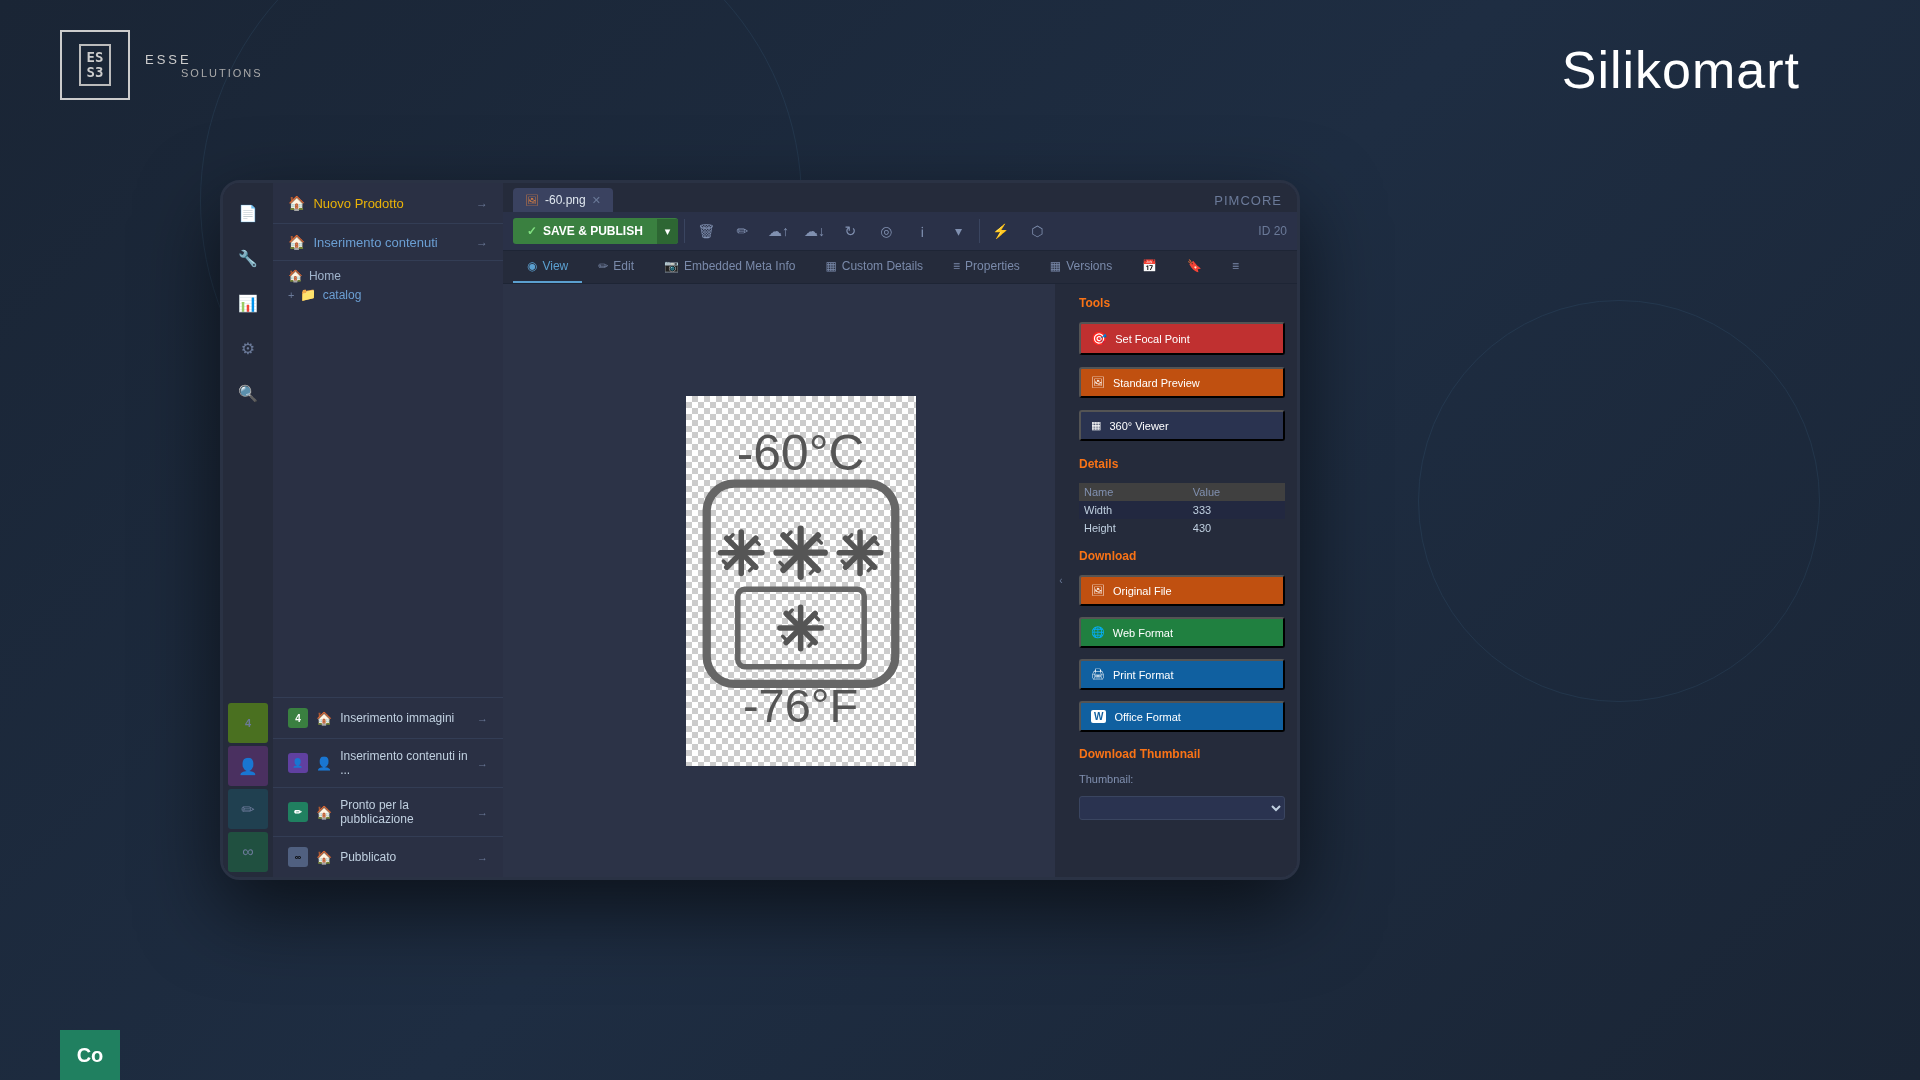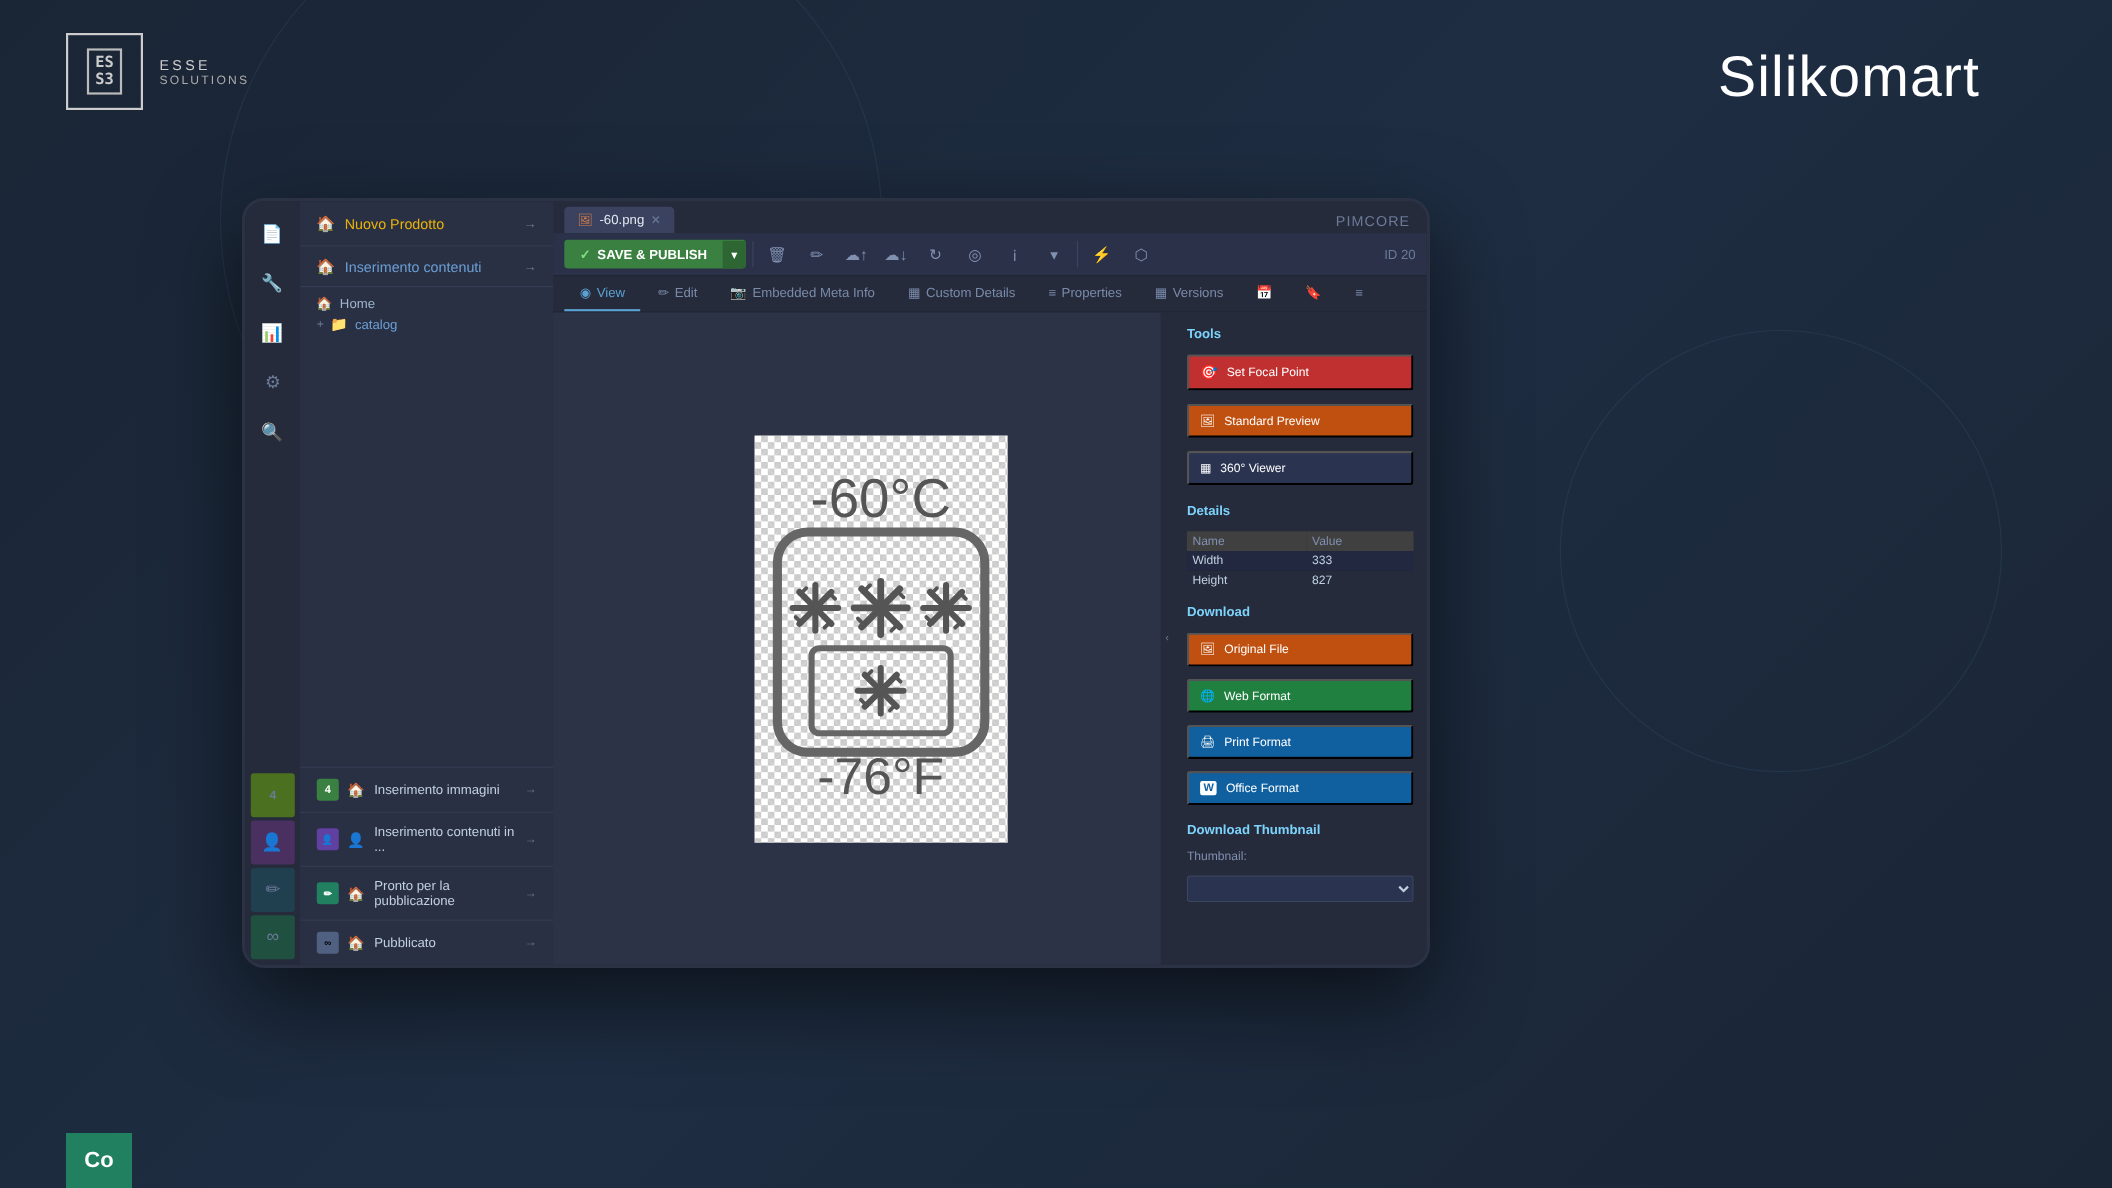--- a/index.html
+++ b/index.html
@@ -435,21 +435,21 @@
       padding: 12px;
       display: flex;
       flex-direction: column;
       gap: 8px;
     }
     .right-panel::-webkit-scrollbar { width: 4px; }
     .right-panel::-webkit-scrollbar-track { background: #1e2535; }
     .right-panel::-webkit-scrollbar-thumb { background: #3a4560; }
 
     .panel-section-title {
-      color: #7dd3fc;
+      color: #f97316;
       font-size: 12px;
       font-weight: 600;
       margin-bottom: 4px;
     }
 
     .panel-btn {
       display: flex;
       align-items: center;
       gap: 8px;
       padding: 7px 10px;
@@ -535,21 +535,21 @@
 
 <div class="logo-area">
   <div class="logo-box">
     <div style="text-align:center; line-height:1.1; font-family: monospace; font-size:14px; border: 2px solid #bbb; padding: 4px 6px;">
       <div>ES</div>
       <div>S3</div>
     </div>
   </div>
   <div class="logo-text">
     <div style="font-size:13px; letter-spacing:3px; color:#ccc;">ESSE</div>
-    <div style="font-size:11px; letter-spacing:2px; color:#aaa;">SOLUTIONS</div>
+    <div style="font-size:11px; letter-spacing:2px; color:#aaa;margin-left:36px;">SOLUTIONS</div>
   </div>
 </div>
 
 <div class="brand-title">Silikomart</div>
 
 <div class="laptop-frame">
   <div class="app-container">
 
     <div class="icon-sidebar">
       <div class="icon-sidebar-item">📄</div>
@@ -786,21 +786,21 @@
                 <th>Value</th>
               </tr>
             </thead>
             <tbody>
               <tr>
                 <td>Width</td>
                 <td>333</td>
               </tr>
               <tr>
                 <td>Height</td>
-                <td>827</td>
+                <td>430</td>
               </tr>
             </tbody>
           </table>
 
           <div class="panel-section-title" style="margin-top:4px;">Download</div>
 
           <button class="panel-download-btn dl-orange">
             <span>🖼</span>
             <span>Original File</span>
           </button>

